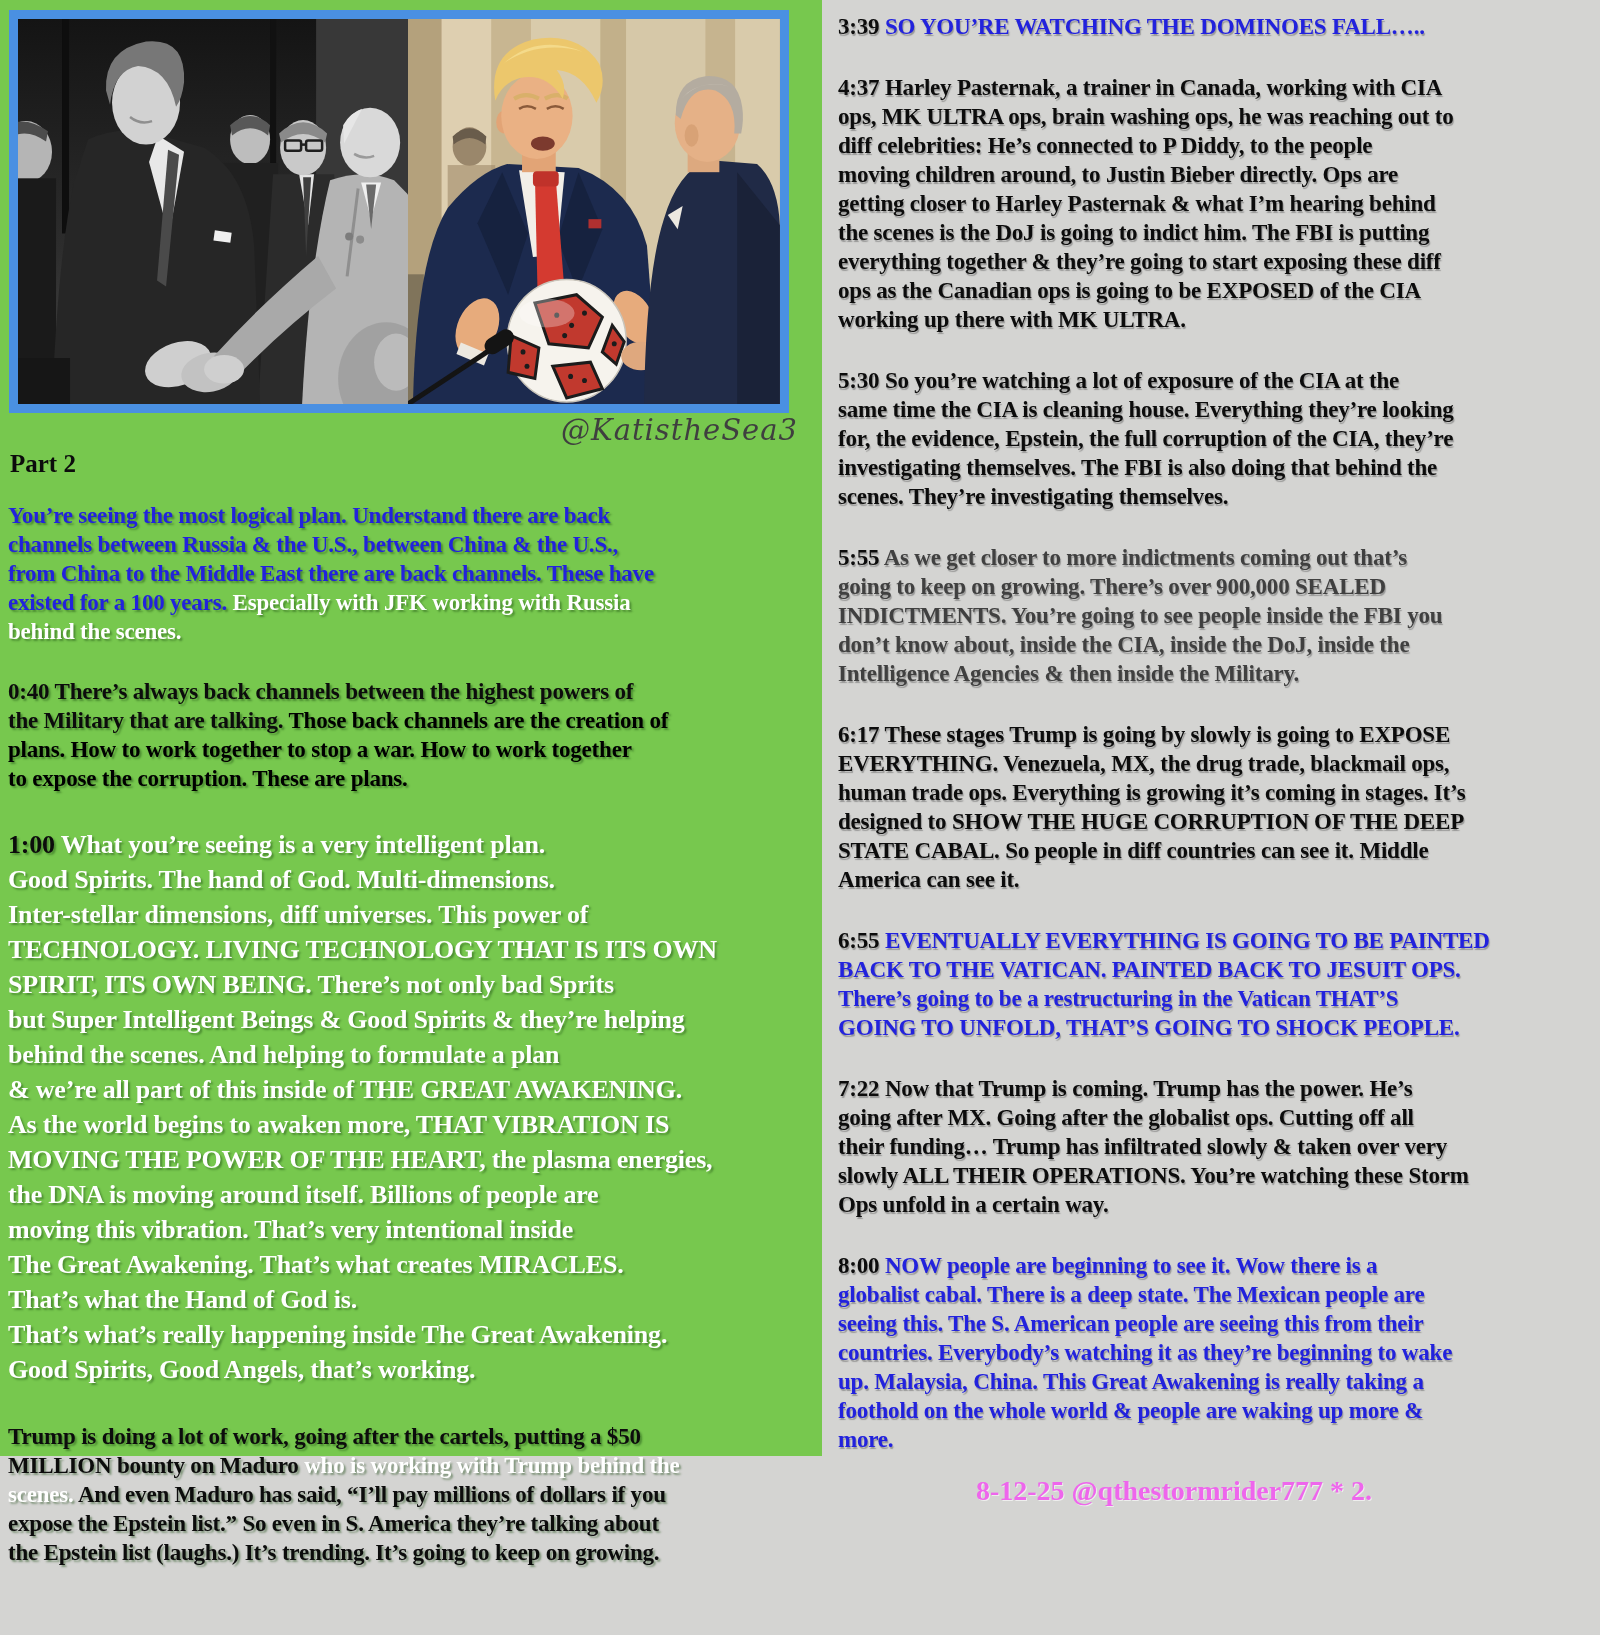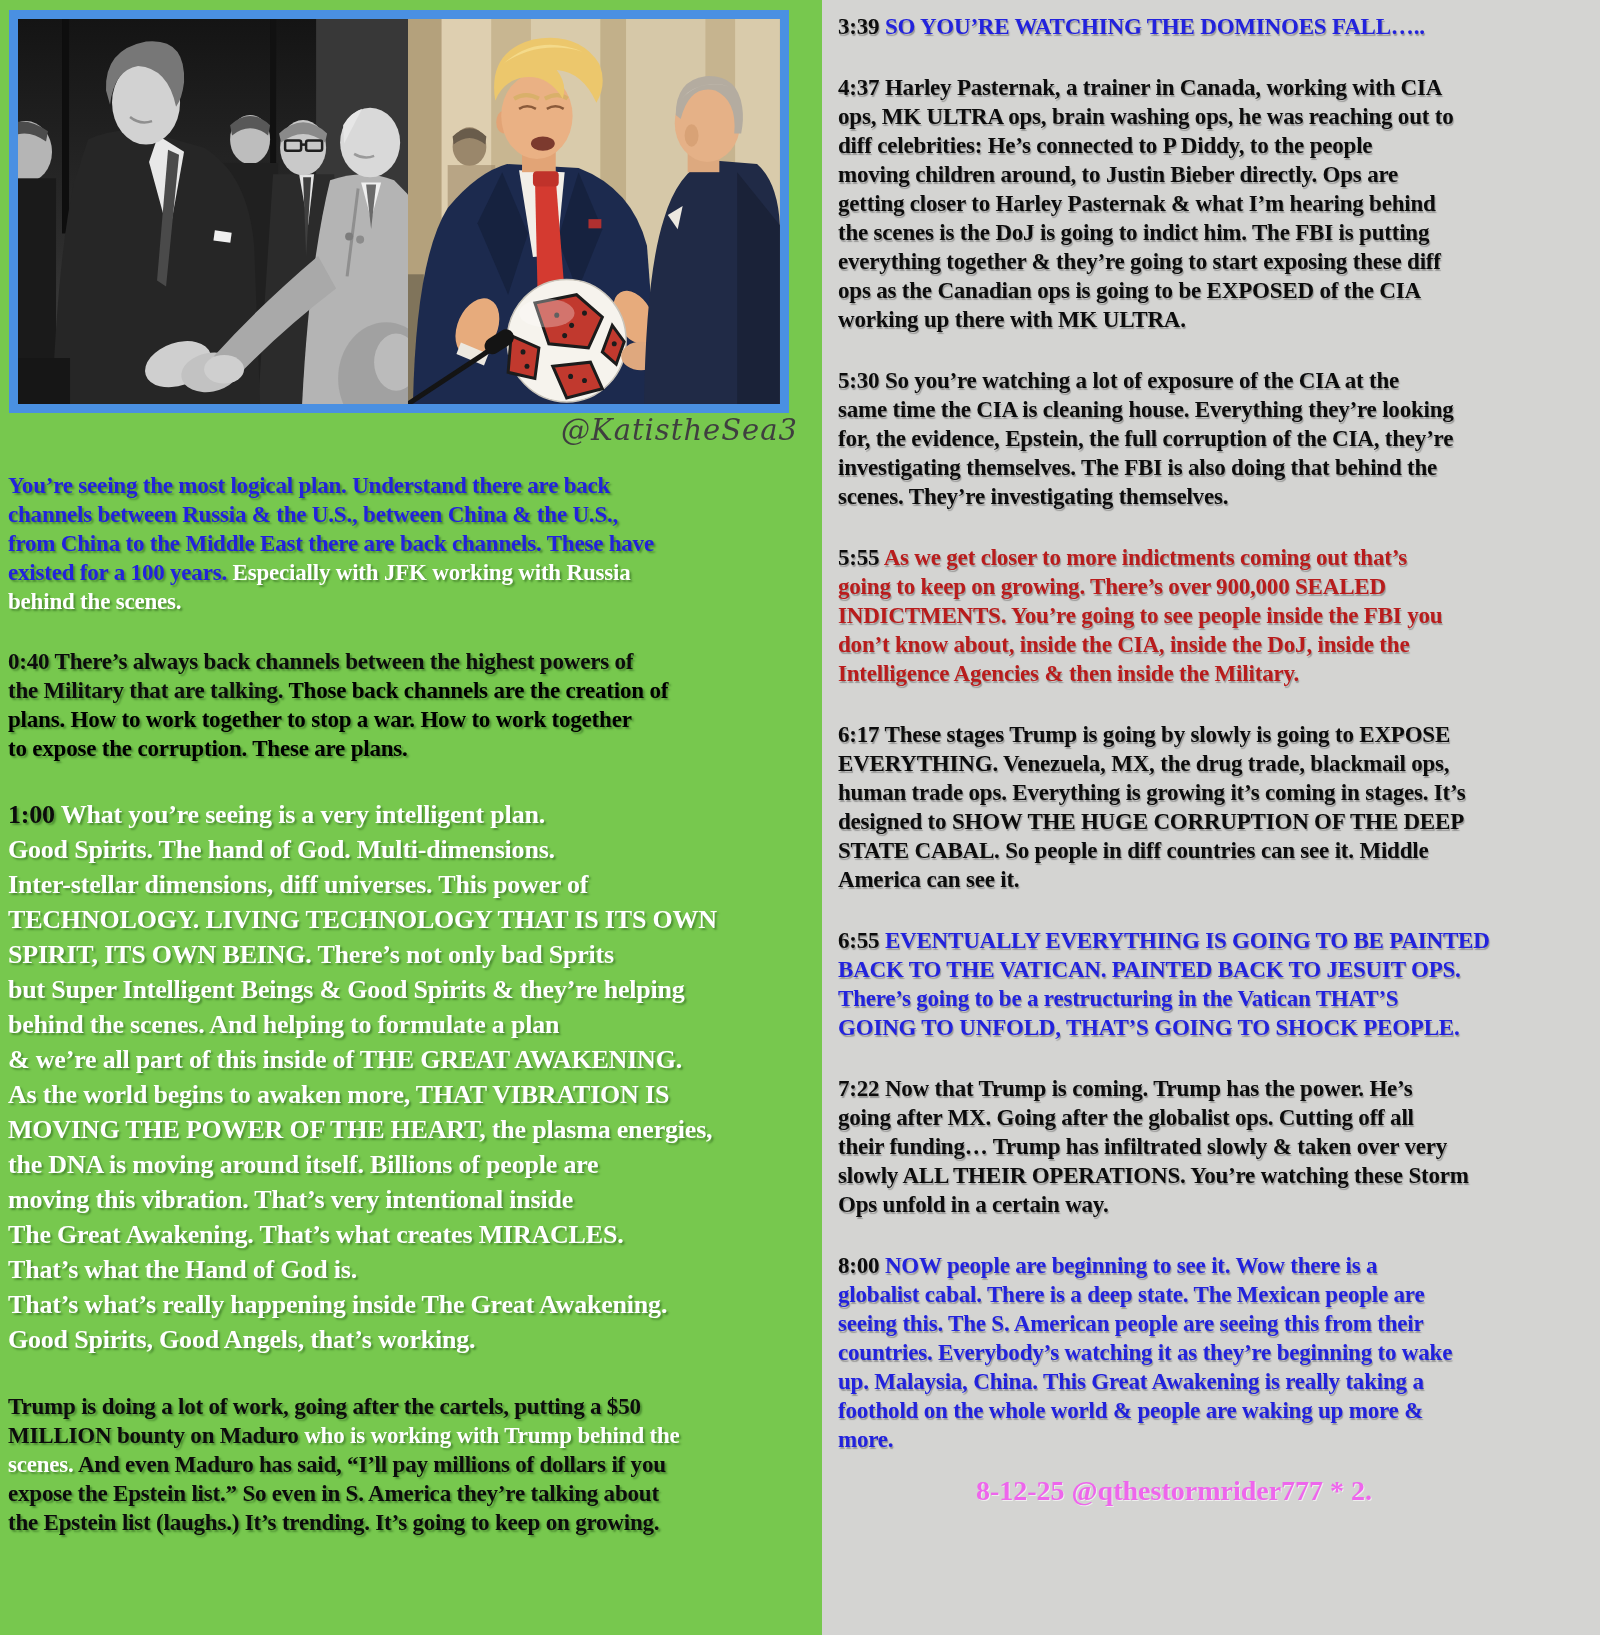--- a/index.html
+++ b/index.html
@@ -5,21 +5,21 @@
 <style>
   html,body{margin:0;padding:0;}
   body{
     width:1600px;height:1635px;overflow:hidden;
     background:var(--gray_bg,#d4d4d2);
     font-family:"Liberation Serif","DejaVu Serif",serif;
   }
   .canvas{position:relative;width:1600px;height:1635px;display:flex;}
   
   .left-col{
-    width:822px;height:1635px;box-sizing:border-box;flex:0 0 822px;
+    width:822px;height:1456px;box-sizing:border-box;flex:0 0 822px;
     background:var(--green_bg,#77c84e);
     padding:10px 8px 0 8px;
   }
   .collage{
     display:flex;width:780px;height:403px;box-sizing:border-box;margin-left:1px;
     border:9px solid var(--frame_blue,#4a90e2);
     background:#1c1c1c;
   }
   .ph{display:block;height:100%;}
   .ph-left{width:51.2%;}
@@ -212,20 +212,21 @@
           <ellipse cx="302" cy="102" rx="33" ry="38" fill="#e5b187"></ellipse>
           <path d="M270 94 Q270 60 300 56 Q332 54 337 86 Q339 98 336 112 L329 112 Q332 80 310 70 Q284 64 275 98 Z" fill="#b4aca0"></path>
           <path d="M276 78 Q296 58 324 66 Q300 60 282 72 Z" fill="#c7c0b4"></path>
           <ellipse cx="286" cy="114" rx="7" ry="11" fill="#d8a276"></ellipse>
         </g>
       </svg>
     </div>
 
     <div class="handle">@KatistheSea3</div>
 
+    <div class="part">Part 2</div>
 
     <p class="body mt22"><span style="color: rgb(34, 34, 221); margin-top: 24px;">You’re seeing the most logical plan. Understand there are back
 channels between Russia &amp; the U.S., between China &amp; the U.S.,
 from China to the Middle East there are back channels. These have
 existed for a 100 years. </span><span style="color: rgb(255, 255, 255);">Especially with JFK working with Russia
 behind the scenes.</span></p>
 
     <p class="body mt31"><span style="color: rgb(12, 12, 12);">0:40 There’s always back channels between the highest powers of
 the Military that are talking. </span><span style="color: #000000;">Those back channels are the creation of
 plans. How to work together to stop a war. How to work together
@@ -265,21 +266,21 @@
 getting closer to Harley Pasternak &amp; what I’m hearing behind
 the scenes is the DoJ is going to indict him. The FBI is putting
 everything together &amp; they’re going to start exposing these diff
 ops as the Canadian ops is going to be EXPOSED of the CIA
 working up there with MK ULTRA.</span></p>
     <p class="rp"><span style="color: rgb(12, 12, 12);">5:30 So you’re watching a lot of exposure of the CIA at the
 same time the CIA is cleaning house. Everything they’re looking
 for, the evidence, Epstein, the full corruption of the CIA, they’re
 investigating themselves. The FBI is also doing that behind the
 scenes. They’re investigating themselves.</span></p>
-    <p class="rp"><span style="color: rgb(12, 12, 12);">5:55 </span><span style="color: #b91c1c;">As we get closer to more indictments coming out that’s
+    <p class="rp"><span style="color: rgb(12, 12, 12);">5:55 </span><span style="color: #404040;">As we get closer to more indictments coming out that’s
 going to keep on growing. There’s over 900,000 SEALED
 INDICTMENTS. You’re going to see people inside the FBI you
 don’t know about, inside the CIA, inside the DoJ, inside the
 Intelligence Agencies &amp; then inside the Military.</span></p>
     <p class="rp"><span style="color: rgb(12, 12, 12);">6:17 These stages Trump is going by slowly is going to EXPOSE
 EVERYTHING. Venezuela, MX, the drug trade, blackmail ops,
 human trade ops. Everything is growing it’s coming in stages. It’s
 designed to SHOW THE HUGE CORRUPTION OF THE DEEP
 STATE CABAL. So people in diff countries can see it. Middle
 America can see it.</span></p>

